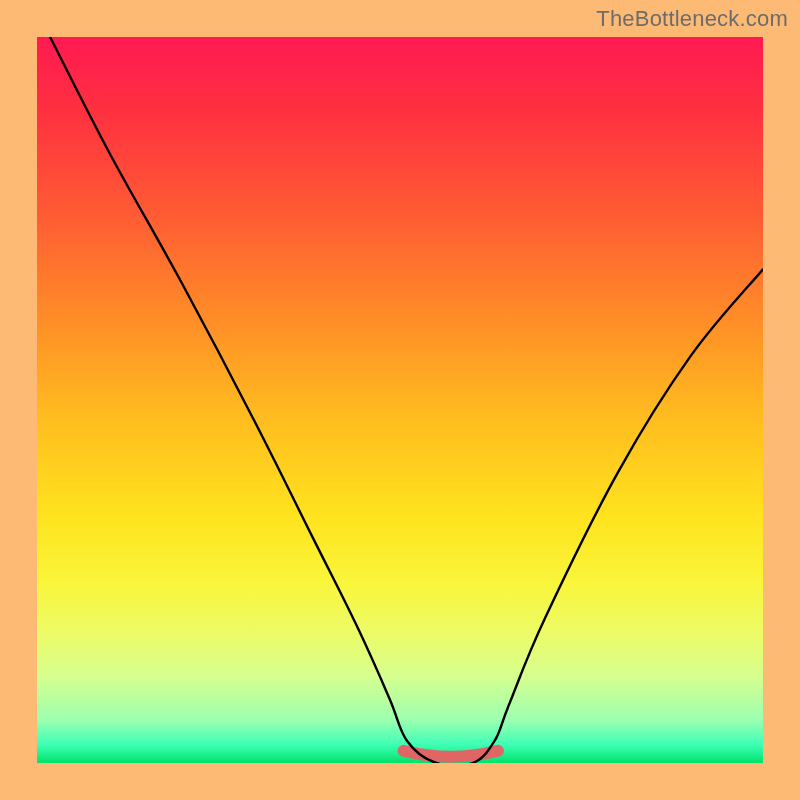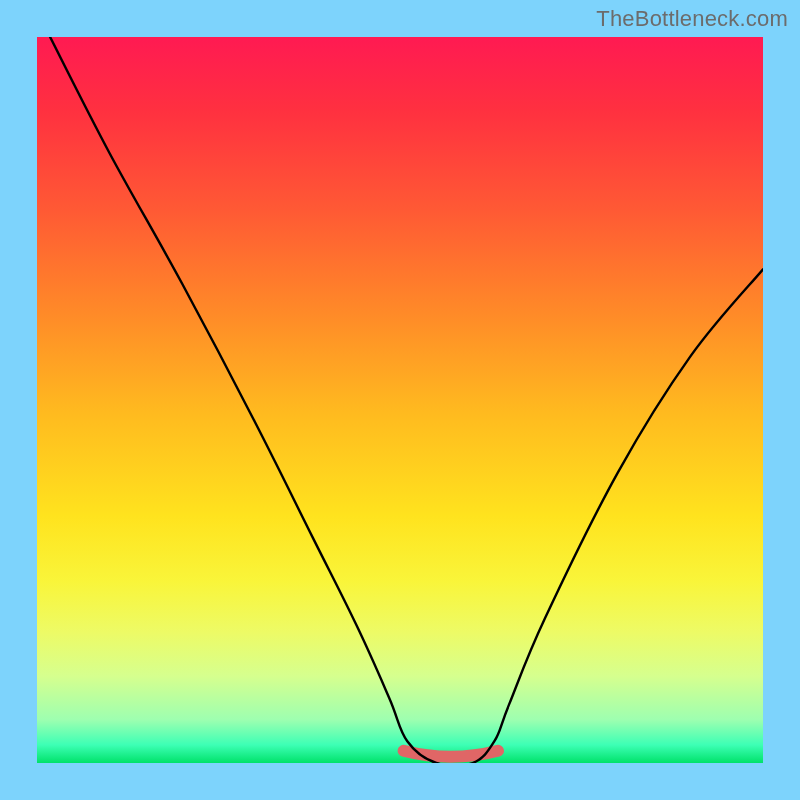--- a/index.html
+++ b/index.html
@@ -10,21 +10,21 @@
     background: #000;
     overflow: hidden;
     font-family: Arial, Helvetica, sans-serif;
   }
   .frame {
     position: absolute;
     left: 0;
     top: 0;
     width: 800px;
     height: 800px;
-    background: #7dd3fc;
+    background: #fdba74;
   }
   .plot {
     position: absolute;
     left: 37px;
     top: 37px;
     width: 726px;
     height: 726px;
     background: linear-gradient(
       to bottom,
       #ff1a52 0%,

